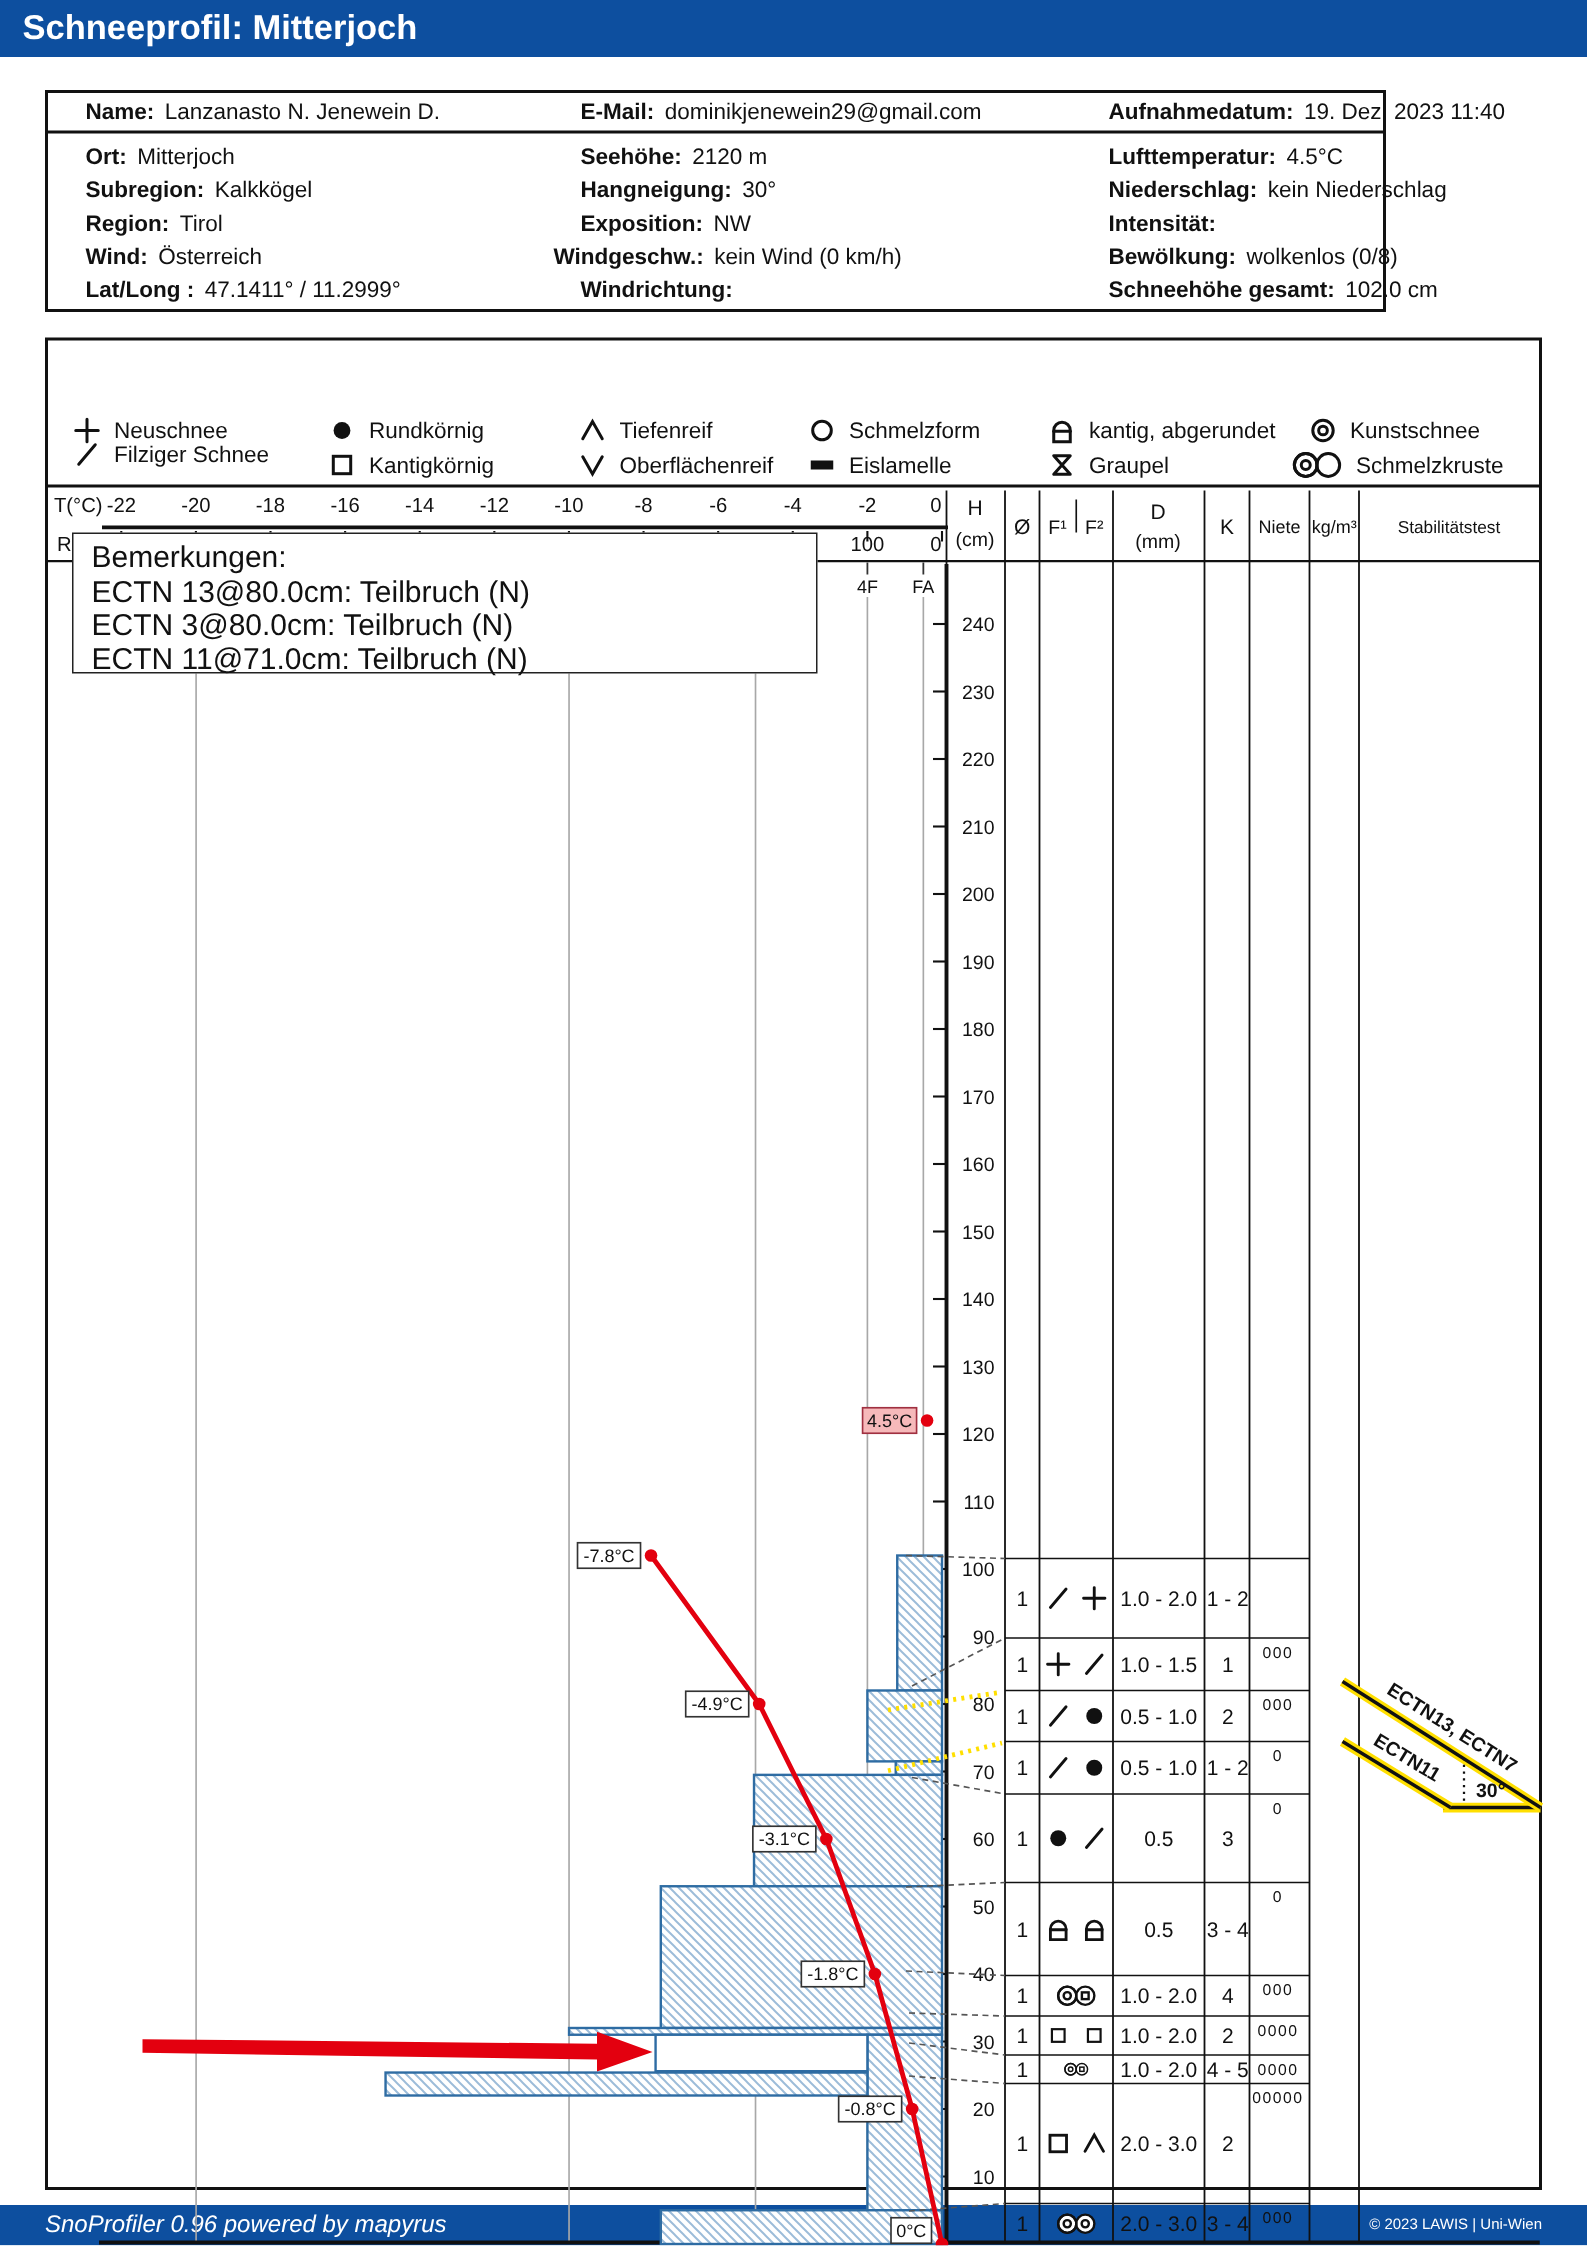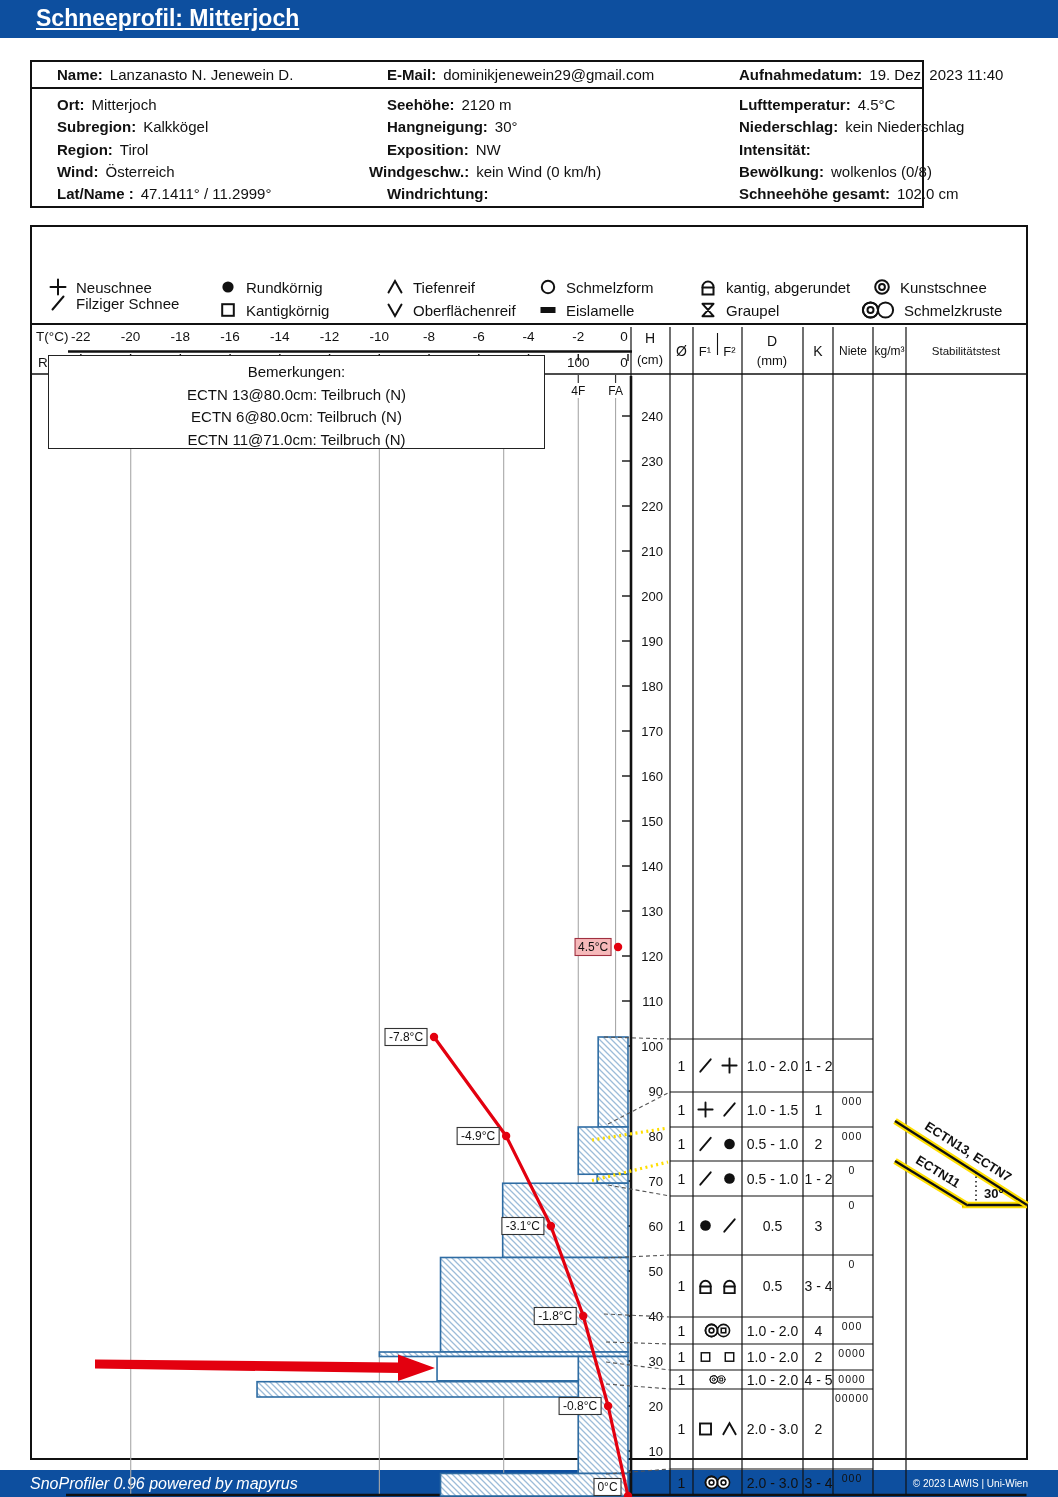--- a/index.html
+++ b/index.html
@@ -1,31 +1,31 @@
 <!DOCTYPE html>
 <html><head>
 <meta charset="utf-8">
 <style>
   :root{ --blue:#0d4f9f; }
   html,body{margin:0;padding:0;background:#fff;}
   body{font-family:"Liberation Sans",sans-serif;color:#111;}
   .page{position:relative;width:1058px;height:1497px;background:#fff;overflow:hidden;}
   .titlebar{position:absolute;left:0;top:0;width:100%;height:38px;background:var(--blue);
-    color:#fff;font-size:23px;font-weight:bold;line-height:37px;padding-left:36px;box-sizing:border-box;z-index:2;text-decoration:underline;}
+    color:#fff;font-size:23px;font-weight:bold;line-height:37px;padding-left:15px;box-sizing:border-box;z-index:2;}
   .infobox{position:absolute;left:30px;top:60px;width:894px;height:148px;border:2px solid #111;
     box-sizing:border-box;font-size:15px;z-index:2;}
   .inforow1{position:absolute;left:0;top:0;width:100%;height:27px;border-bottom:2px solid #111;box-sizing:border-box;}
   .kv{position:absolute;white-space:nowrap;}
   .kv b{margin-right:7px;}
   .mainbox{position:absolute;left:30px;top:225px;width:998px;height:1235px;border:2px solid #111;box-sizing:border-box;z-index:1;}
   .legend-item{position:absolute;display:flex;align-items:center;gap:8px;font-size:15px;height:22px;white-space:nowrap;z-index:4;margin-top:44px;}
   .legend-item svg{flex:0 0 auto;}
   .chartwrap{position:absolute;left:0;top:16px;width:1058px;height:1497px;z-index:3;pointer-events:none;margin-top:28px;}
   .remarks{position:absolute;left:48px;top:355px;width:497px;height:94px;border:1.5px solid #222;background:#fff;
-    box-sizing:border-box;padding:5px 12px;font-size:15px;line-height:22.5px;z-index:5;text-align:center;}
+    box-sizing:border-box;padding:5px 12px;font-size:20px;line-height:22.5px;z-index:5;}
   .footer{position:absolute;left:0;top:1470px;width:100%;height:27px;background:var(--blue);color:#fff;z-index:2;}
   .footer .fleft{position:absolute;left:30px;line-height:27px;font-style:italic;font-size:16px;}
   .footer .fright{position:absolute;right:30px;line-height:27px;font-size:10px;}
   .sym{stroke:#111;stroke-width:2;fill:none;stroke-linecap:round;}
 </style>
 </head>
 <body>
 
 <div class="page">
   <header class="titlebar">
@@ -36,21 +36,21 @@
     <div class="inforow1" id="inforow1">
         <span class="kv" style="left:25px;top:4px"><b>Name:</b>Lanzanasto N. Jenewein D.</span>
         <span class="kv" style="left:355px;top:4px"><b>E-Mail:</b>dominikjenewein29@gmail.com</span>
         <span class="kv" style="left:707px;top:4px"><b>Aufnahmedatum:</b>19. Dez. 2023 11:40</span>
       </div>
     <div id="infogrid">
         <span class="kv" style="left:25px;top:34px"><b>Ort:</b>Mitterjoch</span>
         <span class="kv" style="left:25px;top:56.3px"><b>Subregion:</b>Kalkkögel</span>
         <span class="kv" style="left:25px;top:78.6px"><b>Region:</b>Tirol</span>
         <span class="kv" style="left:25px;top:100.9px"><b>Wind:</b>Österreich</span>
-        <span class="kv" style="left:25px;top:123.2px"><b>Lat/Name :</b>47.1411° / 11.2999°</span>
+        <span class="kv" style="left:25px;top:123.2px"><b>Lat/Long :</b>47.1411° / 11.2999°</span>
         <span class="kv" style="left:355px;top:34px"><b>Seehöhe:</b>2120 m</span>
         <span class="kv" style="left:355px;top:56.3px"><b>Hangneigung:</b>30°</span>
         <span class="kv" style="left:355px;top:78.6px"><b>Exposition:</b>NW</span>
         <span class="kv" style="left:337px;top:100.9px"><b>Windgeschw.:</b>kein Wind (0 km/h)</span>
         <span class="kv" style="left:355px;top:123.2px"><b>Windrichtung:</b></span>
         <span class="kv" style="left:707px;top:34px"><b>Lufttemperatur:</b>4.5°C</span>
         <span class="kv" style="left:707px;top:56.3px"><b>Niederschlag:</b>kein Niederschlag</span>
         <span class="kv" style="left:707px;top:78.6px"><b>Intensität:</b></span>
         <span class="kv" style="left:707px;top:100.9px"><b>Bewölkung:</b>wolkenlos (0/8)</span>
         <span class="kv" style="left:707px;top:123.2px"><b>Schneehöhe gesamt:</b>102.0 cm</span>
@@ -490,21 +490,21 @@
           <line x1="895" y1="1117" x2="967" y2="1161" stroke="#111" stroke-width="2.3"></line>
           <text x="935.8" y="1131.4" font-size="13" text-anchor="middle" font-weight="bold" fill="#111" transform="rotate(31.4 935.8 1131.4)">ECTN11</text>
           <line x1="976" y1="1128" x2="976" y2="1159" stroke="#111" stroke-width="1.5" stroke-dasharray="1.5 3"></line>
           <text x="984" y="1154" font-size="13" text-anchor="start" font-weight="bold" fill="#111">30°</text>
         </g>
       </svg></div>
 
   <div class="remarks" id="remarks">
       <div>Bemerkungen:</div>
       <div>ECTN 13@80.0cm: Teilbruch (N)</div>
-      <div>ECTN 6@80.0cm: Teilbruch (N)</div>
+      <div>ECTN 3@80.0cm: Teilbruch (N)</div>
       <div>ECTN 11@71.0cm: Teilbruch (N)</div>
     </div>
 
   <footer class="footer">
     <span class="fleft">SnoProfiler 0.96 powered by mapyrus</span>
     <span class="fright">© 2023 LAWIS | Uni-Wien</span>
   </footer>
 </div>
 
 </body></html>

